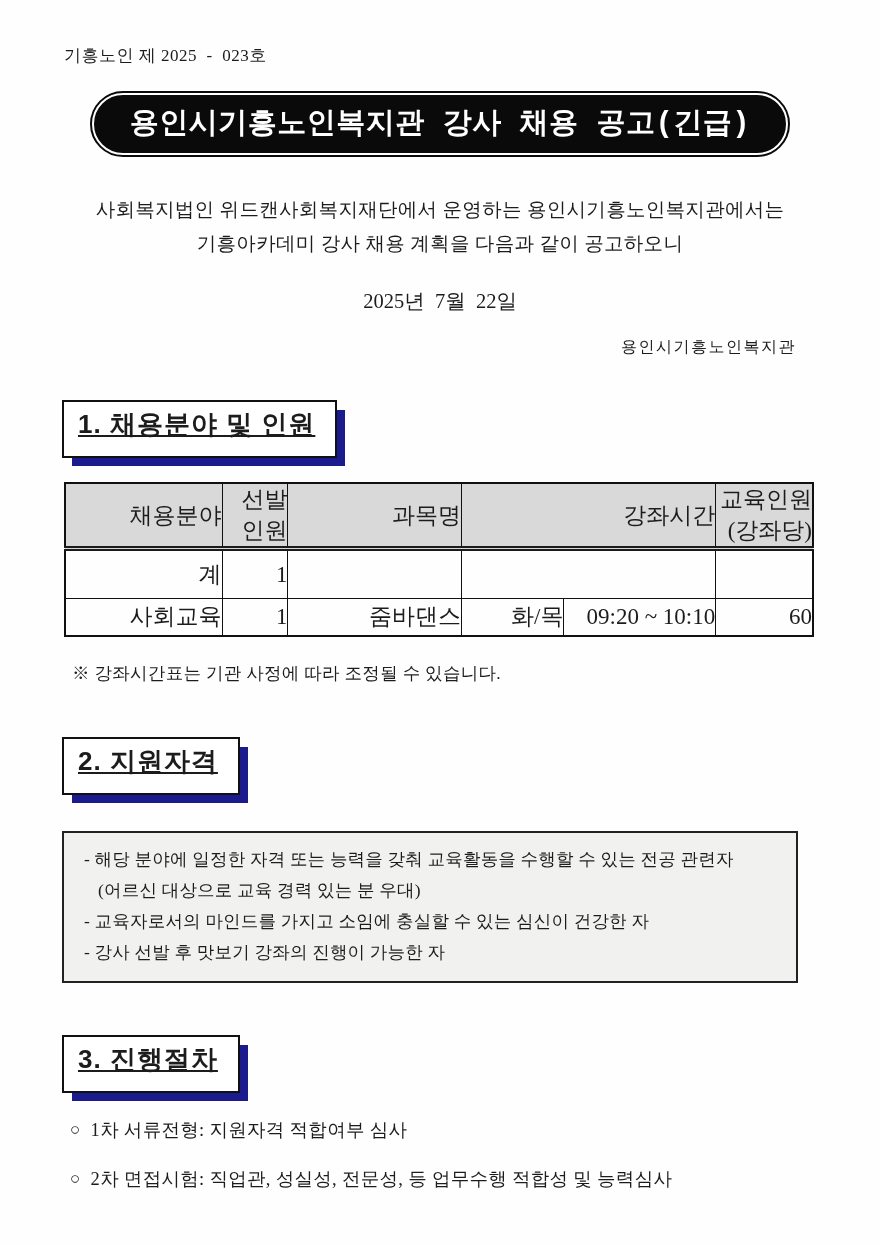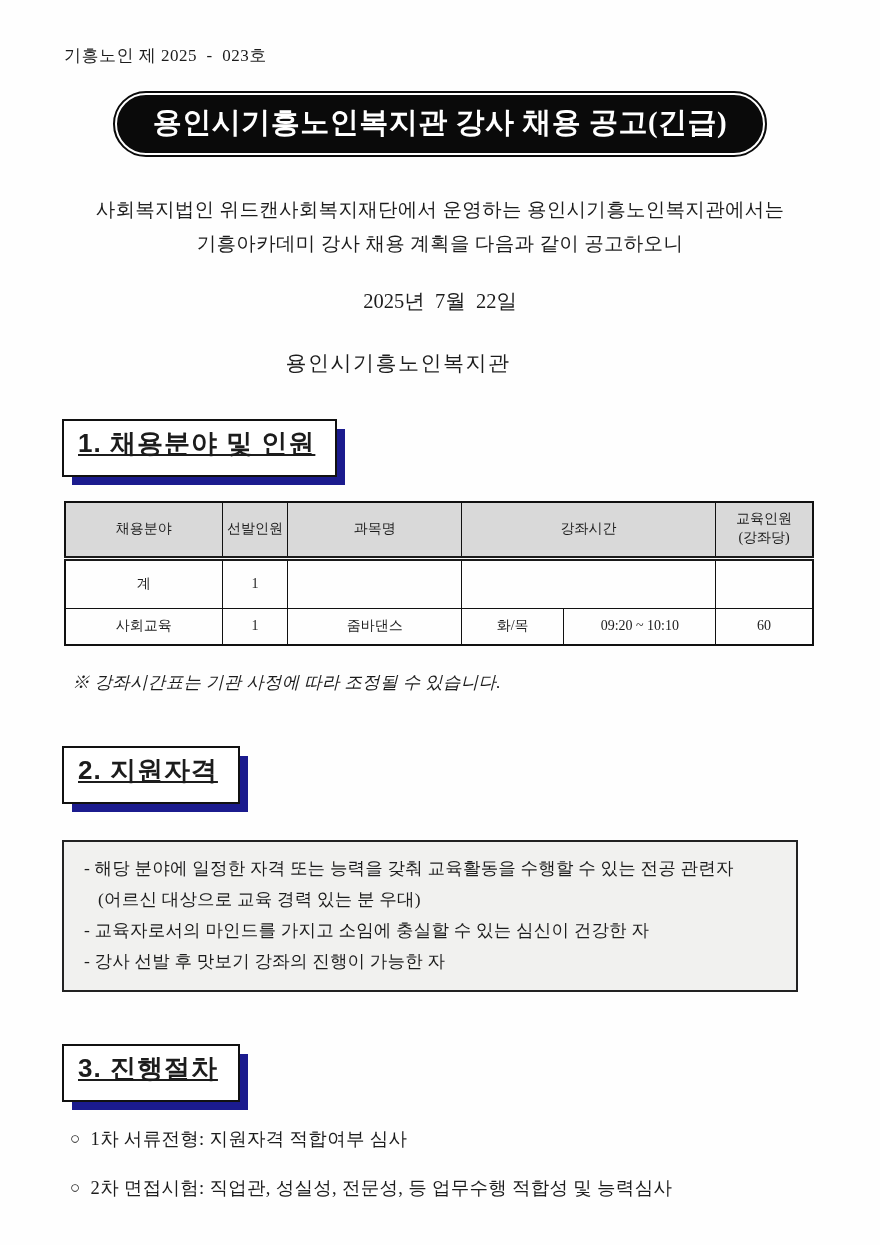--- a/index.html
+++ b/index.html
@@ -25,21 +25,21 @@
     margin-left:64px;
     font-size:17px;
     white-space:pre;
     letter-spacing:.5px;
   }
   .title-wrap{text-align:center;margin-top:26px;}
   .title-pill{
     display:inline-block;
     background:var(--pill-bg);
     color:var(--pill-text);
-    font-family:Liberation Serif, serif;
+    font-family:Liberation Mono, monospace;
     font-weight:bold;
     font-size:29px;
     letter-spacing:.5px;
     padding:8px 36px 10px;
     border-radius:999px;
     border:2px solid #ffffff;
     outline:2px solid #0a0a0a;
   }
   .intro{
     margin-top:38px;
@@ -48,24 +48,24 @@
     line-height:34px;
     letter-spacing:.3px;
   }
   .date-line{
     margin-top:26px;
     text-align:center;
     font-size:20.5px;
     white-space:pre;
   }
   .org-line{
-    margin-top:34px;
-    text-align:center;
+    margin-top:22px;
+    text-align:right;
     margin-right:84px;
-    font-size:21px;
+    font-size:16px;
     letter-spacing:1.5px;
   }
   .section{margin:0 62px;}
   .section-heading{
     display:inline-block;
     background:#ffffff;
     border:2px solid #111111;
     box-shadow:9px 9px 0 -1px var(--navy-shadow);
     font-family:"Liberation Sans","DejaVu Sans",sans-serif;
     font-weight:bold;
@@ -74,42 +74,41 @@
     padding:5px 20px 14px 14px;
     text-decoration:underline;
   }
   .s1{margin-top:42px;}
   .recruit-table{
     width:750px;
     margin-top:24px;
     margin-left:2px;
     border-collapse:collapse;
     border:2px solid #111111;
-    font-size:14px;
-    text-align:center;
+    font-size:23px;
+    text-align:right;
   }
   .recruit-table th,.recruit-table td{
     border:1px solid #111111;
     font-weight:normal;
     vertical-align:middle;
   }
   .recruit-table thead th{
     background:var(--table-header-bg);
     height:56px;
     border-bottom:5px double #1a1a1a;
     line-height:1.35;
   }
   .row-total td{height:50px;}
   .row-data td{height:37px;}
   .note-line{
     margin-top:24px;
     margin-left:10px;
     font-size:17.5px;
     letter-spacing:.3px;
-    font-style:italic;
   }
   .s2{margin-top:52px;}
   .qual-box{
     margin-top:36px;
     width:736px;
     background:var(--box-bg);
     border:2px solid #222222;
     padding:11px 16px 13px 20px;
     font-size:17.5px;
     line-height:31px;

